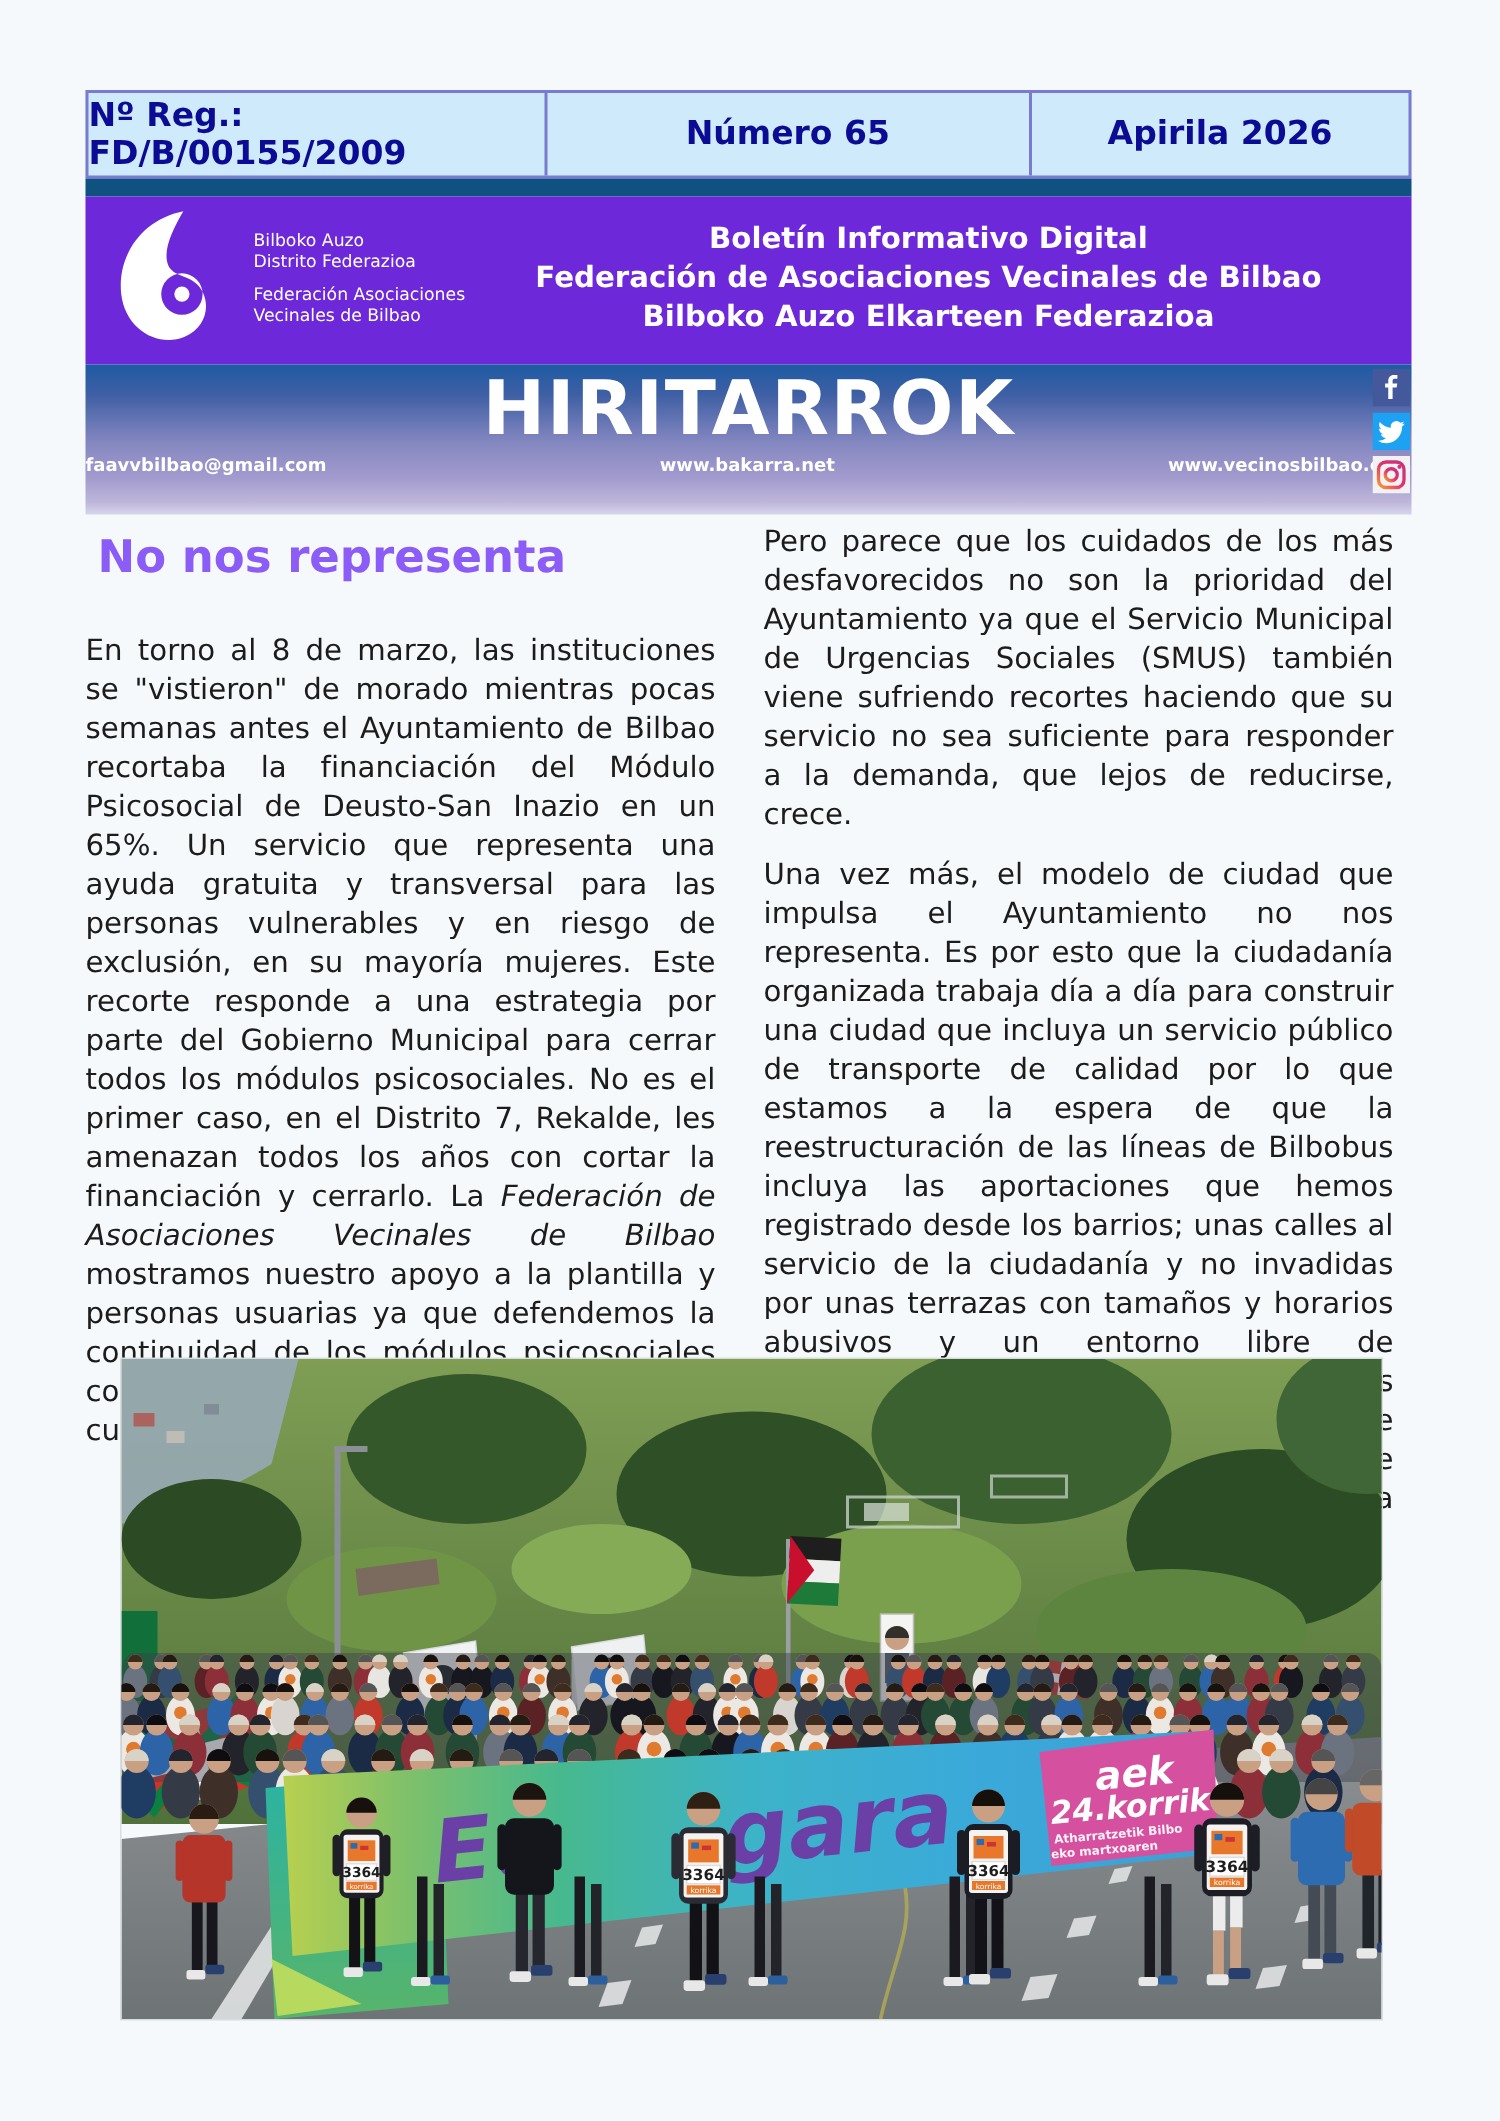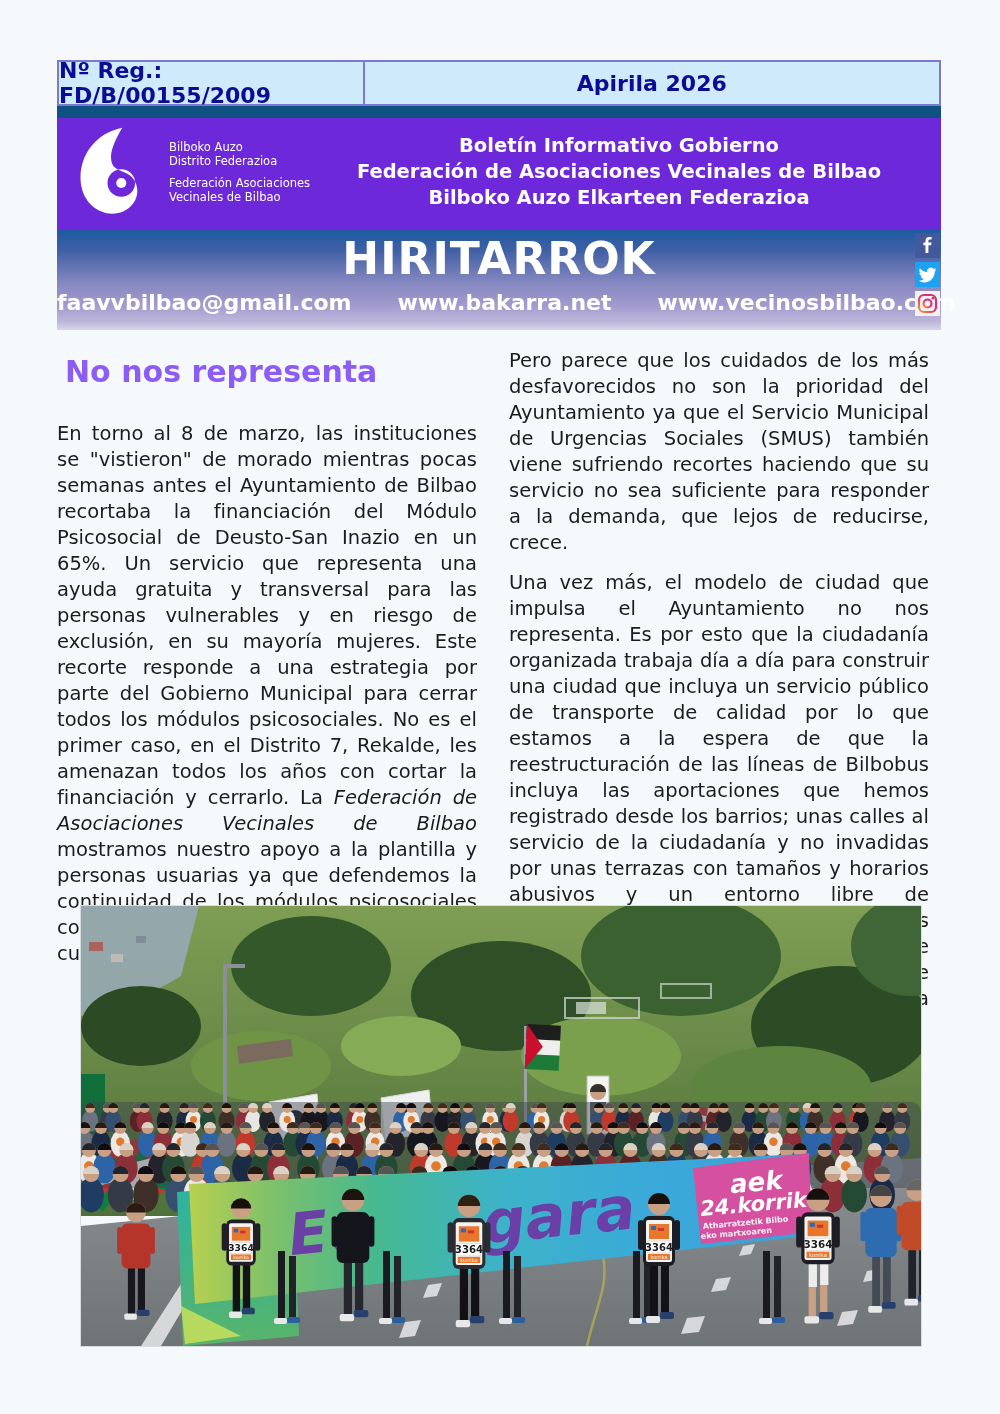--- a/index.html
+++ b/index.html
@@ -1,36 +1,36 @@
 <!DOCTYPE html>
 <html lang="es"><head>
 <meta charset="utf-8">
 <style>
   html,body{margin:0;padding:0;background:#e9eef4;}
   .page{position:relative;width:1000px;height:1414px;background:#f6f9fb;
         font-family:"DejaVu Sans",sans-serif;overflow:hidden;margin:0 auto;}
   
   .header-block{position:absolute;left:57px;top:60px;width:884px;}
-  .top-bar{display:flex;height:46px;background:#cfeafa;border:2px solid #7a7ad0;box-sizing:border-box;}
+  .top-bar{display:flex;height:59px;background:#cfeafa;border:2px solid #7a7ad0;box-sizing:border-box;}
   .top-bar .cell{display:flex;align-items:center;justify-content:center;
         font-weight:bold;font-size:22px;color:#0b0b93;}
   .cell.c1{flex:0 0 34.5%;border-right:2px solid #7a7ad0;}
   .cell.c2{flex:0 0 36.5%;border-right:2px solid #7a7ad0;}
   .cell.c3{flex:1;}
   .dark-strip{height:12px;background:#0f5180;}
   .blue-head{height:112px;background:#6d28d9;position:relative;color:#fff;}
   .logo-mark{position:absolute;left:10px;top:8px;}
   .logo-text{position:absolute;left:112px;top:22px;font-size:11.5px;line-height:14px;color:#fff;}
   .logo-text .grp2{margin-top:8px;}
   .head-center{position:absolute;left:250px;right:10px;top:15px;text-align:center;
         font-weight:bold;font-size:19.5px;line-height:26px;}
   .gradient-band{height:100px;position:relative;color:#fff;text-align:center;
         background:linear-gradient(180deg,#1d5ba3 0%,#3f5fa4 20%,#8487c0 52%,#a39bce 76%,#beb7da 92%,#d8d4ec 100%);}
-  .hiri-title{font-size:44px;font-weight:800;letter-spacing:1px;line-height:52px;padding-top:3px;}
-  .contact-line{margin-top:5px;font-size:22px;font-weight:bold;display:flex;justify-content:space-between;gap:46px;}
+  .hiri-title{font-size:50px;font-weight:800;letter-spacing:1px;line-height:52px;padding-top:3px;}
+  .contact-line{margin-top:5px;font-size:12px;font-weight:bold;display:flex;justify-content:space-between;gap:46px;}
   .contact-line span{cursor:pointer;}
   .socials{position:absolute;top:3px;right:1px;display:flex;flex-direction:column;gap:4px;}
   .sicon{width:25px;height:25px;display:block;}
   
   .article{position:absolute;left:57px;top:345px;width:888px;display:grid;
         grid-template-columns:1fr 1fr;column-gap:16px;color:#1c1c1c;
         font-size:19.5px;line-height:26px;text-align:justify;}
   .article h1{font-size:30px;color:#8b5cf6;font-weight:bold;margin:14px 0 36px 8px;text-align:left;}
   .article p{margin:0 16px 14px 0;}
   .article .col-right p:first-child{margin-top:3px;}
@@ -44,39 +44,40 @@
 </style>
 </head>
 <body>
 
 <div class="page">
 
   <div class="header-block">
 
     <div class="top-bar">
       <div class="cell c1">Nº Reg.: FD/B/00155/2009</div>
+      <div class="cell c2">Número 65</div>
       <div class="cell c3">Apirila 2026</div>
     </div>
 
     <div class="dark-strip"></div>
 
     <div class="blue-head">
       <svg class="logo-mark" width="92" height="92" viewBox="0 0 100 100">
         <path fill="#ffffff" fill-rule="evenodd" d="M60 2 C30 8 12 34 15 62 C18 88 42 101 61 93 C77 86 81 68 71 56 C64 48 53 50 49 41 C45 30 52 16 60 2 Z
              M44 62 a15 15 0 1 0 30 0 a15 15 0 1 0 -30 0 Z"></path>
         <circle cx="59" cy="62" r="5.5" fill="#ffffff"></circle>
       </svg>
       <div class="logo-text">
         <div>Bilboko Auzo</div>
         <div>Distrito Federazioa</div>
         <div class="grp2">Federación Asociaciones</div>
         <div>Vecinales de Bilbao</div>
       </div>
       <div class="head-center">
-        <div>Boletín Informativo Gobierno</div>
+        <div>Boletín Informativo Digital</div>
         <div>Federación de Asociaciones Vecinales de Bilbao</div>
         <div>Bilboko Auzo Elkarteen Federazioa</div>
       </div>
     </div>
 
     <div class="gradient-band">
       <div class="hiri-title">HIRITARROK</div>
       <div class="contact-line">
         <span>faavvbilbao@gmail.com</span>
         <span>www.bakarra.net</span>

